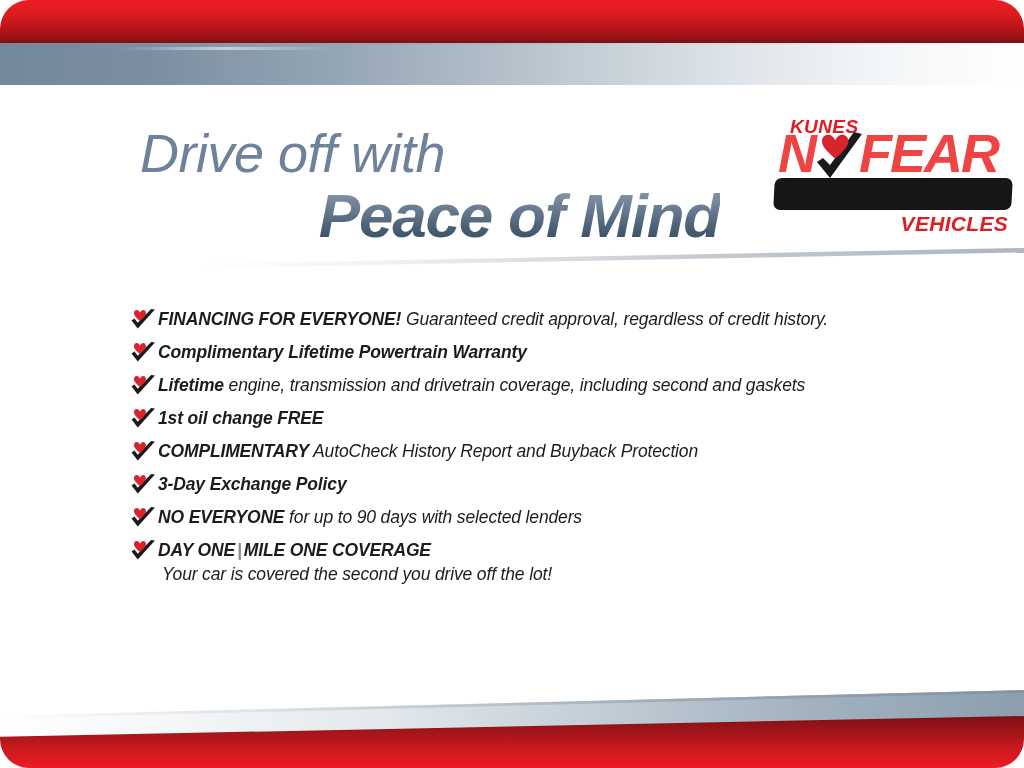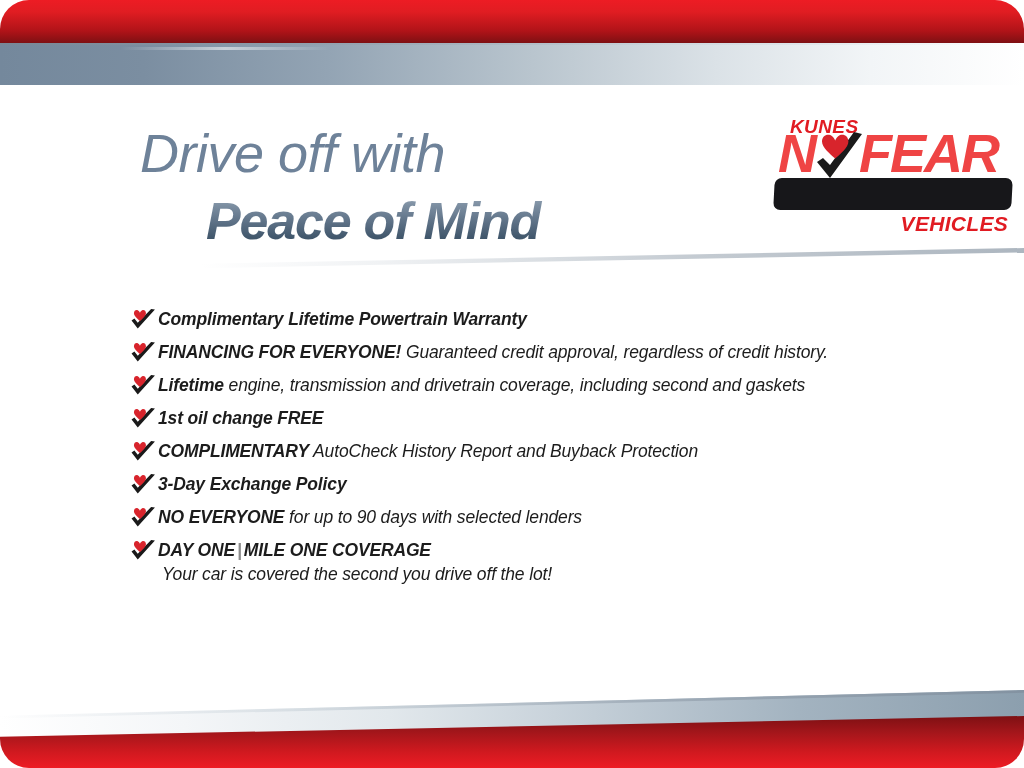--- a/index.html
+++ b/index.html
@@ -92,32 +92,33 @@
     font-size: 54px;
     font-weight: 400;
     font-style: italic;
     letter-spacing: -0.5px;
     line-height: 1.02;
     color: #6e8299;
     background: linear-gradient(to bottom, #90a3b6 0%, #7187a0 55%, #5e7governed 100%);
     white-space: nowrap;
   }
   .headline-line2 {
-    font-size: 52px;
+    font-size: 62px;
     font-weight: 700;
     font-style: italic;
     letter-spacing: -1.2px;
     line-height: 1.05;
-    margin-top: 13px;
+    margin-top: 2px;
     margin-left: 66px;
     white-space: nowrap;
     background: linear-gradient(to bottom, #9aa9b8 0%, #7d8fa2 20%, #5c7085 52%, #42586d 78%, #3a4f63 100%);
     -webkit-background-clip: text;
     background-clip: text;
     color: transparent;
+    text-align: right;
     -webkit-text-fill-color: transparent;
   }
 
   
   .header-divider {
     position: absolute;
     left: 200px; top: 248px;
     width: 824px; height: 22px;
     background: linear-gradient(to right,
         rgba(255,255,255,0) 0%, rgba(225,229,233,.5) 22%,
@@ -263,30 +264,30 @@
   </div>
 
   <div class="bullets">
       <div class="bullet-row">
         <span class="bullet-icon">
           <svg width="26" height="21" viewBox="0 0 54 44" xmlns="http://www.w3.org/2000/svg">
             <path d="M3 24 L16 41 L52 1 L44 0 L16 29 L9 20 Z" fill="#1a1a1a"></path>
             <path d="M8 9 C8 4 12 1.2 15.9 2.7 C18.1 3.6 19.6 5.7 20.6 8 C21.6 5.7 23.1 3.6 25.3 2.7 C29.2 1.2 33.2 4 33.2 9 C33.2 14.9 25.8 20.6 20.6 25.4 C15.4 20.6 8 14.9 8 9 Z" fill="#d8242c"></path>
           </svg>
         </span>
+        <div class="bullet-text"><span class="b">FINANCING FOR EVERYONE!</span><span class="n"> Guaranteed credit approval, regardless of credit history.</span></div>
+      </div>
+      <div class="bullet-row">
+        <span class="bullet-icon">
+          <svg width="26" height="21" viewBox="0 0 54 44" xmlns="http://www.w3.org/2000/svg">
+            <path d="M3 24 L16 41 L52 1 L44 0 L16 29 L9 20 Z" fill="#1a1a1a"></path>
+            <path d="M8 9 C8 4 12 1.2 15.9 2.7 C18.1 3.6 19.6 5.7 20.6 8 C21.6 5.7 23.1 3.6 25.3 2.7 C29.2 1.2 33.2 4 33.2 9 C33.2 14.9 25.8 20.6 20.6 25.4 C15.4 20.6 8 14.9 8 9 Z" fill="#d8242c"></path>
+          </svg>
+        </span>
         <div class="bullet-text"><span class="b">Complimentary Lifetime Powertrain Warranty</span></div>
-      </div>
-      <div class="bullet-row">
-        <span class="bullet-icon">
-          <svg width="26" height="21" viewBox="0 0 54 44" xmlns="http://www.w3.org/2000/svg">
-            <path d="M3 24 L16 41 L52 1 L44 0 L16 29 L9 20 Z" fill="#1a1a1a"></path>
-            <path d="M8 9 C8 4 12 1.2 15.9 2.7 C18.1 3.6 19.6 5.7 20.6 8 C21.6 5.7 23.1 3.6 25.3 2.7 C29.2 1.2 33.2 4 33.2 9 C33.2 14.9 25.8 20.6 20.6 25.4 C15.4 20.6 8 14.9 8 9 Z" fill="#d8242c"></path>
-          </svg>
-        </span>
-        <div class="bullet-text"><span class="b">FINANCING FOR EVERYONE!</span><span class="n"> Guaranteed credit approval, regardless of credit history.</span></div>
       </div>
       <div class="bullet-row">
         <span class="bullet-icon">
           <svg width="26" height="21" viewBox="0 0 54 44" xmlns="http://www.w3.org/2000/svg">
             <path d="M3 24 L16 41 L52 1 L44 0 L16 29 L9 20 Z" fill="#1a1a1a"></path>
             <path d="M8 9 C8 4 12 1.2 15.9 2.7 C18.1 3.6 19.6 5.7 20.6 8 C21.6 5.7 23.1 3.6 25.3 2.7 C29.2 1.2 33.2 4 33.2 9 C33.2 14.9 25.8 20.6 20.6 25.4 C15.4 20.6 8 14.9 8 9 Z" fill="#d8242c"></path>
           </svg>
         </span>
         <div class="bullet-text"><span class="b">Lifetime</span><span class="n"> engine, transmission and drivetrain coverage, including second and gaskets</span></div>
       </div>

